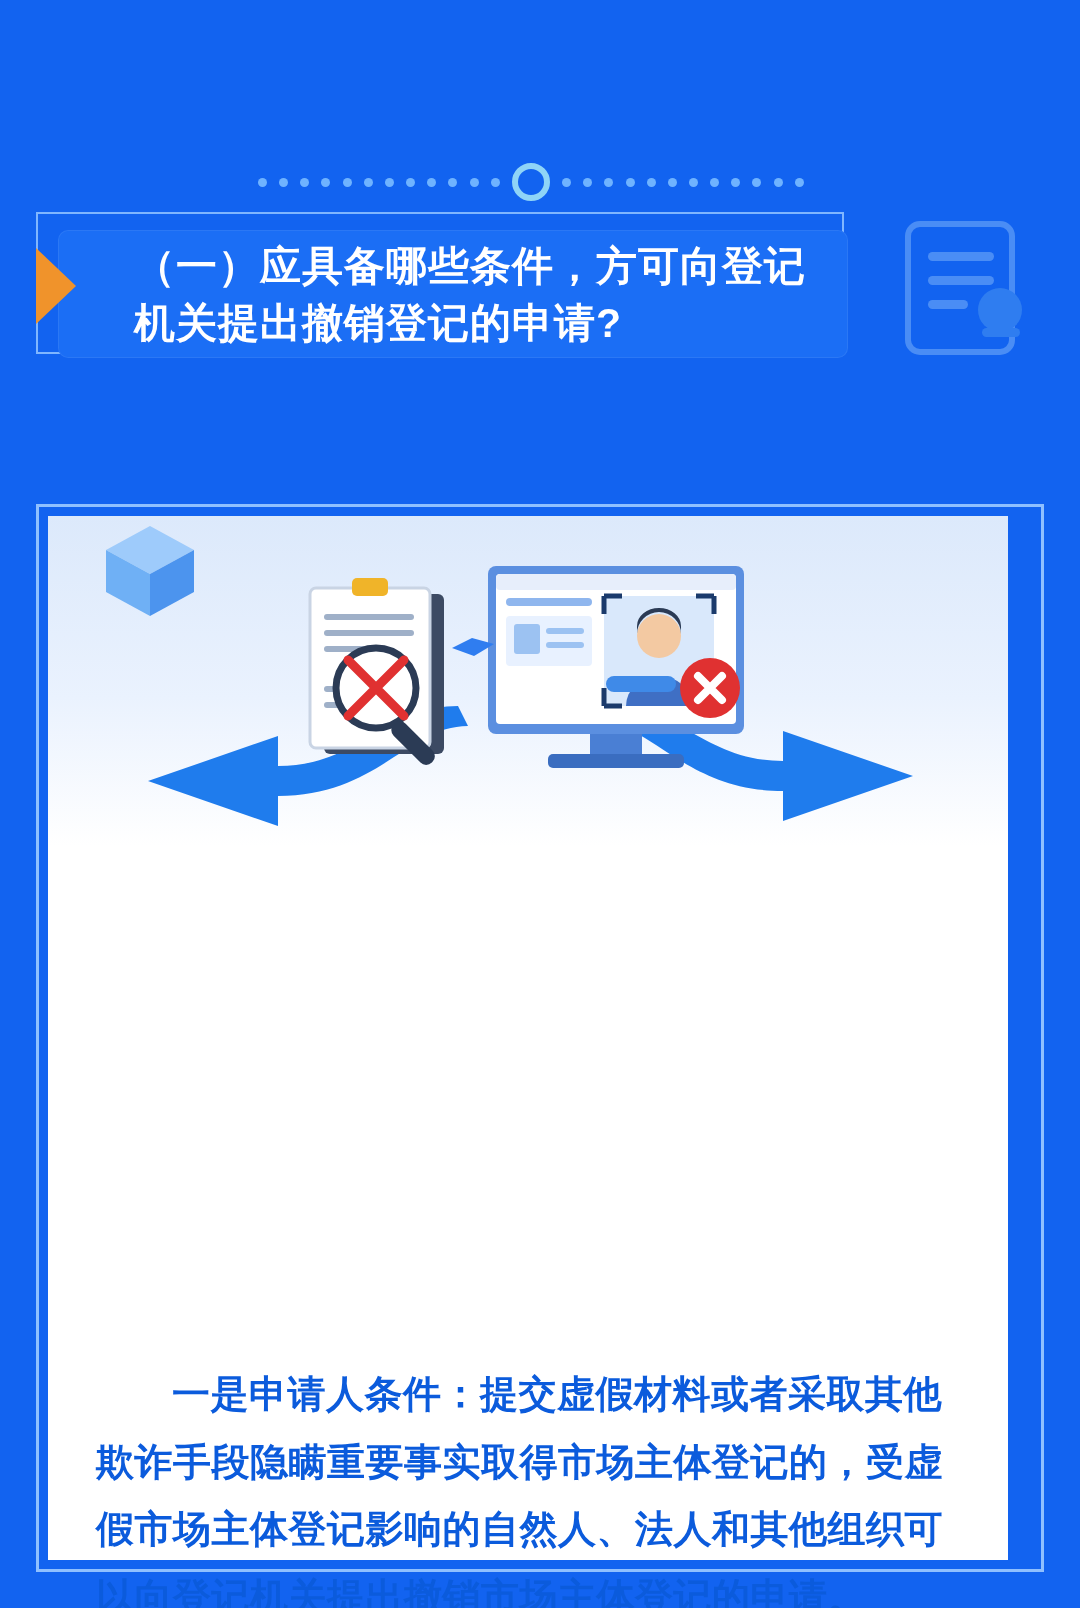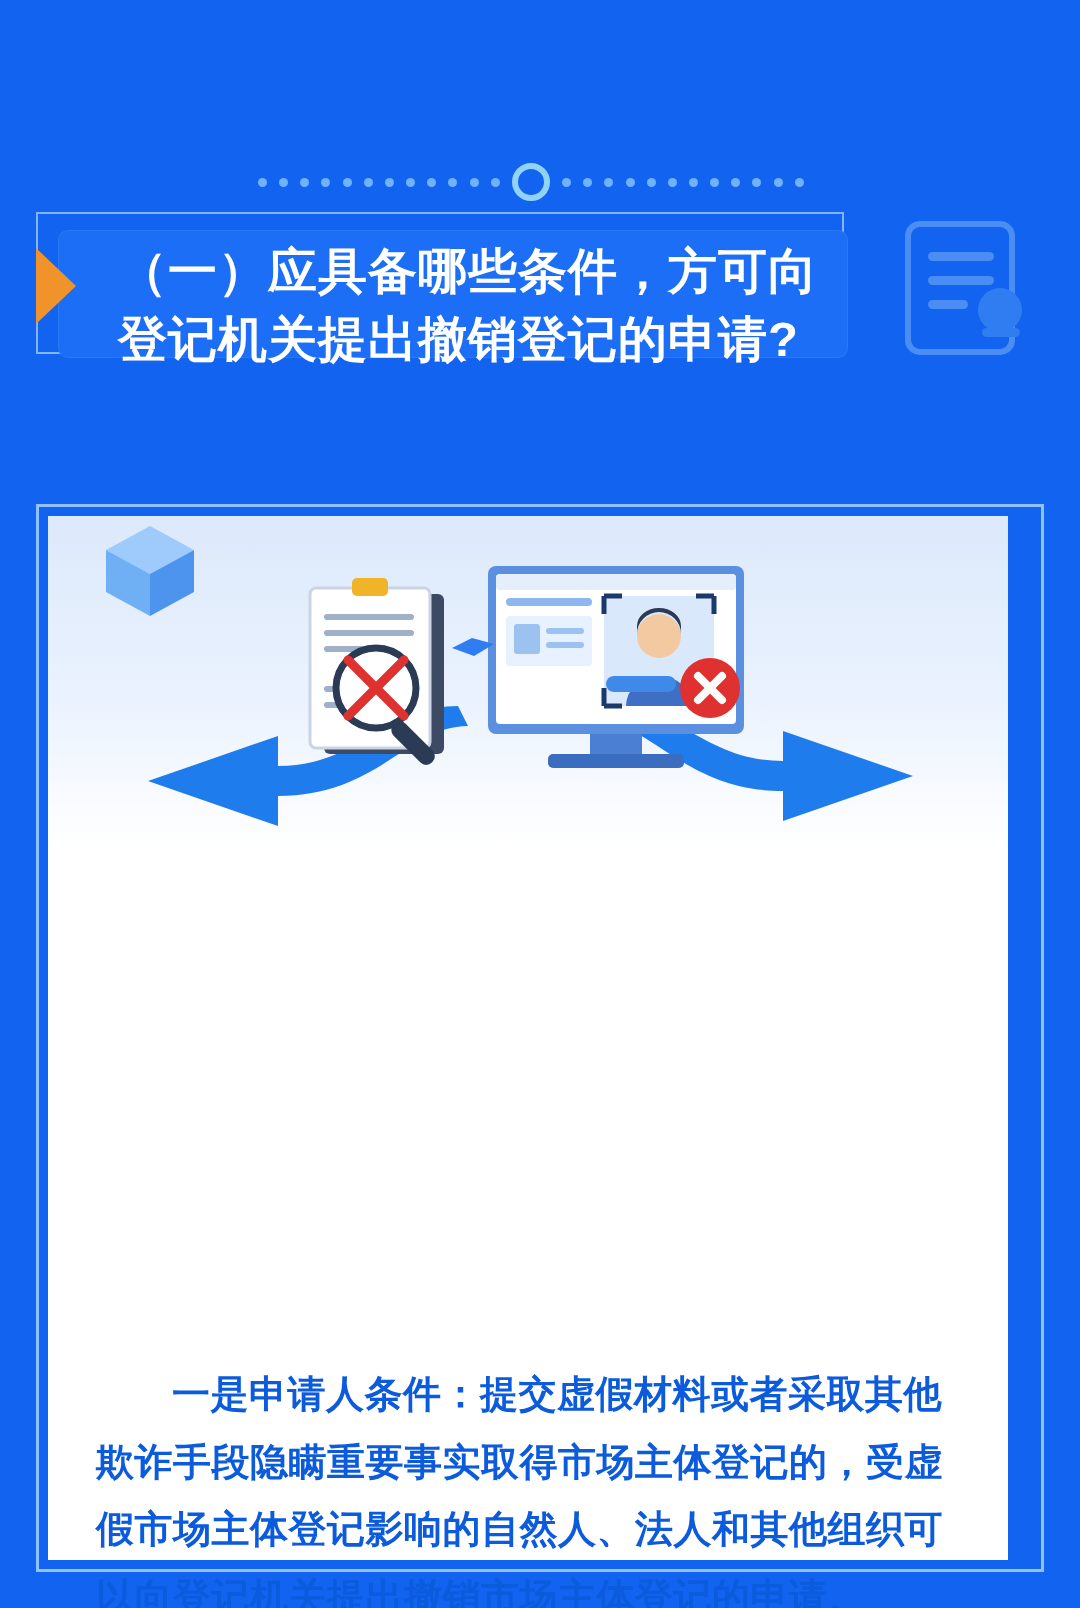--- a/index.html
+++ b/index.html
@@ -75,25 +75,25 @@
     left: 0px;
     top: 36px;
     width: 0;
     height: 0;
     border-top: 38px solid transparent;
     border-bottom: 38px solid transparent;
     border-left: 40px solid #f0932b;
   }
   .header-title {
     position: absolute;
-    left: 82px;
+    left: 98px;
     top: 26px;
     width: 700px;
     color: #ffffff;
-    font-size: 49px;
+    font-size: 41px;
     font-weight: bold;
     line-height: 1.38;
     letter-spacing: 1px;
   }
 
   
   .doc-icon {
     position: absolute;
     right: 48px;
     top: 218px;

